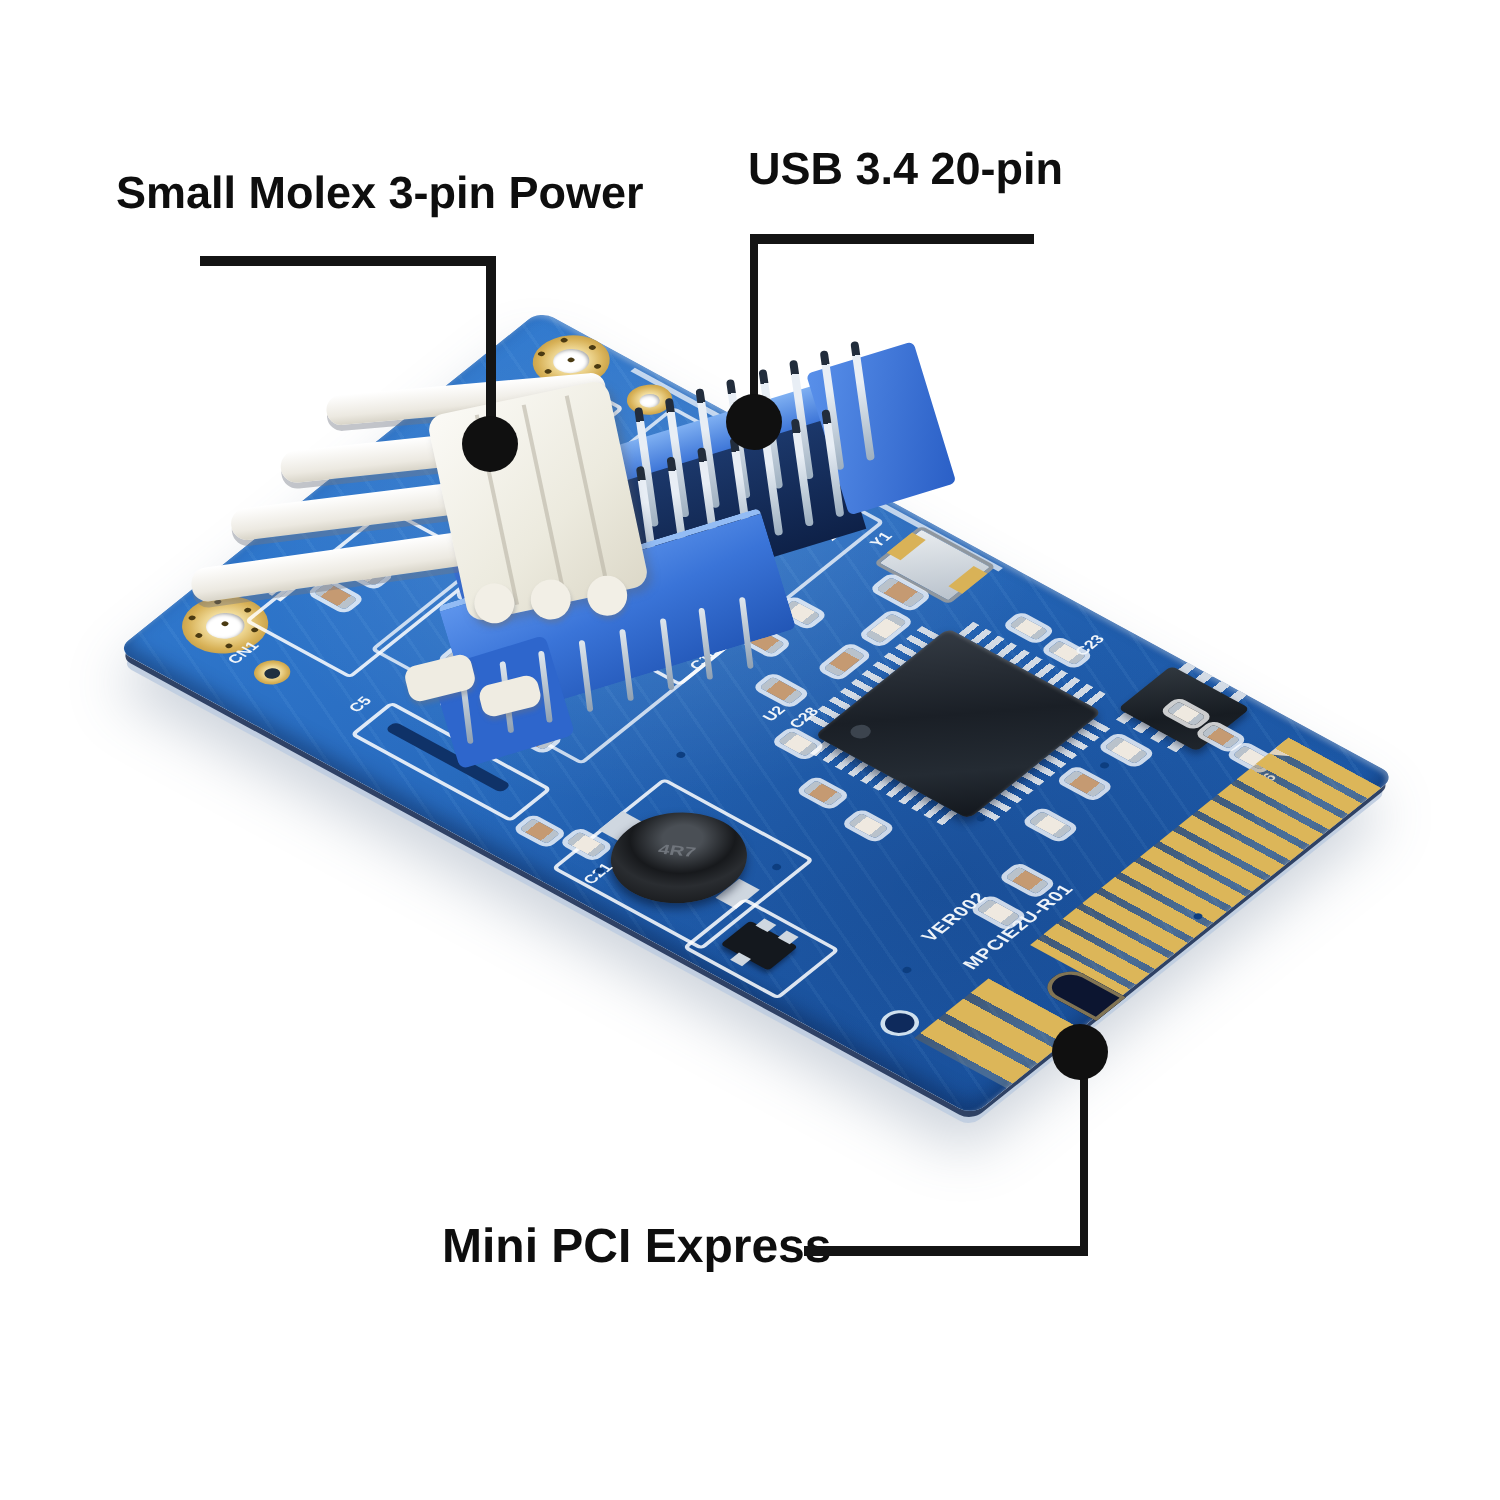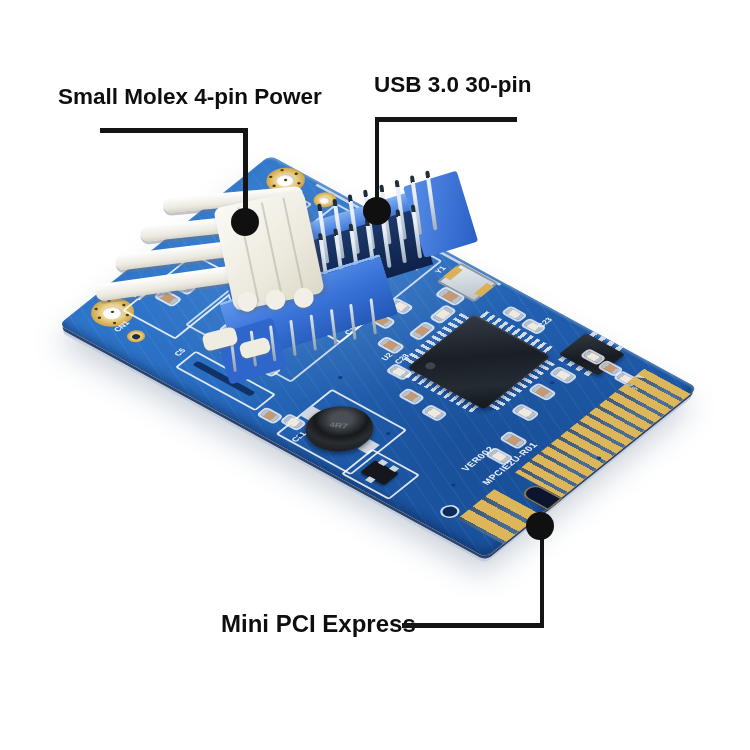--- a/index.html
+++ b/index.html
@@ -247,26 +247,26 @@
         <i style="height:36px;"></i>
         <i style="height:36px;"></i>
         <i style="height:36px;"></i>
         <i style="height:36px;"></i>
         <i style="height:36px;"></i>
         <i style="height:36px;"></i>
         <i style="height:36px;"></i>
     </div>
   </div>
 
-  <div class="callout-label" style="left:58px;top:84px;font-size:22.5px;">Small Molex 4-pin Power</div>
+  <div class="callout-label" style="left:58px;top:84px;font-size:22.5px;">Small Molex 3-pin Power</div>
   <div class="lead" style="left:100px;top:128px;width:147px;height:4.5px;"></div>
   <div class="lead" style="left:243px;top:128px;width:4.5px;height:84px;"></div>
   <div class="dot" style="left:231px;top:208px;"></div>
 
-  <div class="callout-label" style="left:374px;top:72px;font-size:22.5px;">USB 3.0 30-pin</div>
+  <div class="callout-label" style="left:374px;top:72px;font-size:22.5px;">USB 3.4 20-pin</div>
   <div class="lead" style="left:374.5px;top:117px;width:142px;height:4.5px;"></div>
   <div class="lead" style="left:374.5px;top:117px;width:4.5px;height:82px;"></div>
   <div class="dot" style="left:363px;top:197px;"></div>
 
   <div class="callout-label" style="left:221px;top:610px;font-size:24px;">Mini PCI Express</div>
   <div class="lead" style="left:402px;top:623px;width:142px;height:4.5px;"></div>
   <div class="lead" style="left:539.5px;top:525px;width:4.5px;height:100px;"></div>
   <div class="dot" style="left:526px;top:512px;"></div>
 
 </div>

